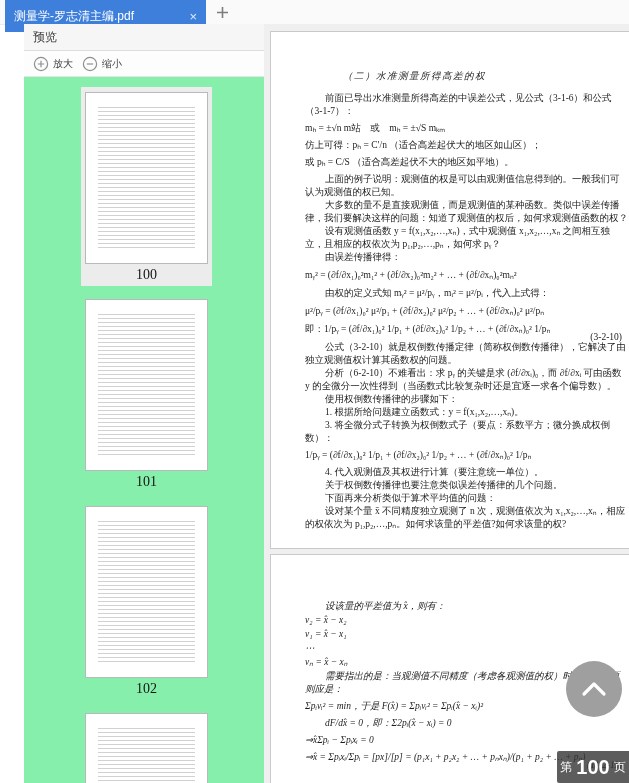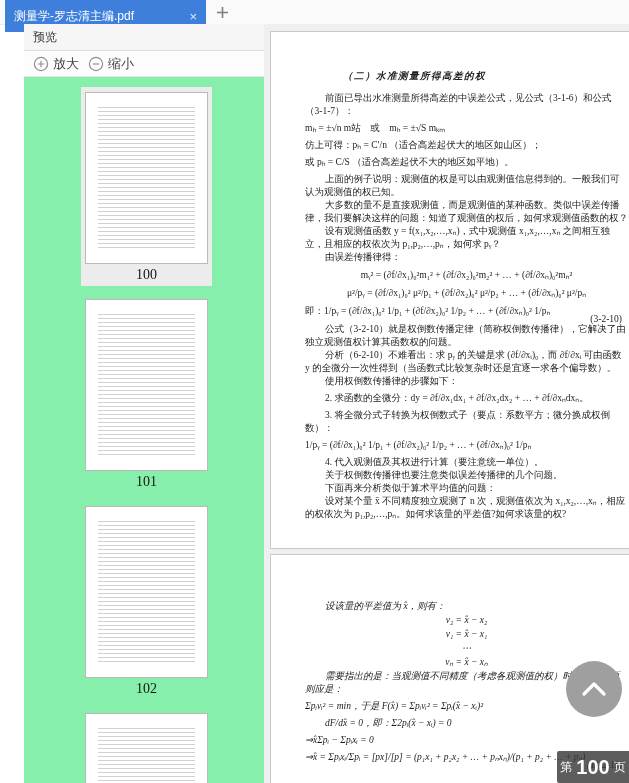--- a/index.html
+++ b/index.html
@@ -14,21 +14,21 @@
        display:flex;align-items:center;padding:16px 9px;box-sizing:border-box;cursor:default;}
   .tab-title{font-size:12px;flex:1;white-space:nowrap;overflow:hidden;}
   .tab-close{color:#dfeafc;font-size:13px;line-height:13px;margin-left:6px;}
   .newtab{position:absolute;left:209px;top:2px;width:26px;height:20px;display:flex;align-items:center;justify-content:center;}
   
   .sidebar{position:absolute;left:0;top:24px;width:263px;height:759px;background:#86efac;border-right:1px solid #a6a6a6;box-sizing:content-box;margin-left:24px;}
   .sb-header{height:26px;background:#f6f6f6;border-bottom:1px solid #dddddd;display:flex;align-items:center;padding:0 9px;}
   .sb-title{font-size:12px;color:#3a3a3a;}
   .sb-close{margin-left:auto;color:#8f8f8f;font-size:14px;line-height:14px;}
   .sb-tools{height:25px;background:#fdfdfd;border-bottom:1px solid #e6e6e6;display:flex;align-items:center;padding:0 9px;}
-  .tool{display:flex;align-items:center;gap:4px;margin-right:9px;font-size:13px;color:#3f3f3f;}
+  .tool{display:flex;align-items:center;gap:4px;margin-right:9px;font-size:10px;color:#3f3f3f;}
   
   .thumb-area{position:absolute;left:0;top:52px;right:18px;bottom:0;overflow:hidden;}
   .thumb-list{display:flex;flex-direction:column;align-items:center;padding-top:11px;}
   .thumb-item{display:flex;flex-direction:column;align-items:center;padding:5px 4px 1px;margin-bottom:8px;}
   .thumb-item.selected{background:#ececec;}
   .thumb-page{width:123px;height:172px;background:#fff;border:1px solid #b9b9b9;box-sizing:border-box;padding:14px 12px;}
   .thumb-lines{height:100%;background:repeating-linear-gradient(to bottom,#c2c2c2 0 1px,transparent 1px 4px);opacity:.75;}
   .thumb-label{font-family:"Liberation Serif",serif;font-size:14px;color:#141414;height:21px;line-height:21px;}
   
   .v-scrollbar{position:absolute;right:0;top:52px;bottom:0;width:18px;background:#f6f6f6;border-left:1px solid #e2e2e2;box-sizing:border-box;}
@@ -36,23 +36,23 @@
   .sb-piece{position:absolute;left:1px;right:1px;top:231px;height:22px;background:linear-gradient(#fdfdfd,#e2e2e2);border:1px solid #a9a9a9;border-radius:2px;box-sizing:border-box;}
   
   .main{position:absolute;left:264px;top:24px;right:0;bottom:0;background:#efefef;overflow:hidden;}
   .page{position:absolute;left:6px;width:366px;background:#fff;border:1px solid #c9c9c9;box-sizing:border-box;overflow:hidden;}
   .page1{top:7px;height:518px;}
   .page2{top:530px;height:260px;}
   .page-inner{margin:38px 0 0 34px;width:323px;font-family:"Liberation Serif",serif;
               font-size:9.5px;line-height:13px;color:#1c1c1c;}
   .page2 .page-inner{margin-top:45px;font-style:italic;}
   .line{position:relative;min-height:13px;}
-  .head{font-style:italic;font-weight:bold;margin:0 0 9px 38px;letter-spacing:1.5px;}
+  .head{font-style:italic;font-weight:normal;margin:0 0 9px 38px;letter-spacing:1.5px;}
   .p{text-indent:20px;}
-  .center{text-align:center;margin:5px 0;}
+  .center{margin:5px 0;}
   .eq{margin:5px 0;}
   .frac{margin:4px 0;}
   .tight{margin:1px 0;}
   .l-tag{position:absolute;right:6px;top:8px;}
   .l-tag:empty{display:none;}
   
   .scroll-top{position:absolute;left:566px;top:661px;width:56px;height:56px;border-radius:50%;
               background:#9f9f9f;display:flex;align-items:center;justify-content:center;}
   .page-badge{position:absolute;left:557px;top:751px;right:0;height:32px;background:rgba(52,52,52,0.8);
               color:#fff;display:flex;align-items:center;justify-content:center;gap:4px;border-radius:2px 0 0 2px;}
@@ -183,20 +183,24 @@
         <div class="line p">
           <span class="lt">由误差传播律得：</span>
           
         </div>
 
         <div class="line center">
           <span class="lt">mᵧ² = (∂f/∂x₁)₀²m₁² + (∂f/∂x₂)₀²m₂² + … + (∂f/∂xₙ)₀²mₙ²</span>
           
         </div>
 
+        <div class="line p">
+          <span class="lt">由权的定义式知 mᵧ² = μ²/pᵧ，mᵢ² = μ²/pᵢ，代入上式得：</span>
+          
+        </div>
 
         <div class="line center">
           <span class="lt">μ²/pᵧ = (∂f/∂x₁)₀² μ²/p₁ + (∂f/∂x₂)₀² μ²/p₂ + … + (∂f/∂xₙ)₀² μ²/pₙ</span>
           
         </div>
 
         <div class="line eq">
           <span class="lt">即：1/pᵧ = (∂f/∂x₁)₀² 1/p₁ + (∂f/∂x₂)₀² 1/p₂ + … + (∂f/∂xₙ)₀² 1/pₙ</span>
           <span class="l-tag">(3-2-10)</span>
         </div>
@@ -209,25 +213,25 @@
         <div class="line p">
           <span class="lt">分析（6-2-10）不难看出：求 pᵧ 的关键是求 (∂f/∂xᵢ)₀，而 ∂f/∂xᵢ 可由函数 y 的全微分一次性得到（当函数式比较复杂时还是宜逐一求各个偏导数）。</span>
           
         </div>
 
         <div class="line p">
           <span class="lt">使用权倒数传播律的步骤如下：</span>
           
         </div>
 
-
-        <div class="line p frac">
-          <span class="lt">2. 求函数的全微分：dy = ∂f/∂x₁dx₁ + ∂f/∂x₂dx₂ + … + ∂f/∂xₙdxₙ。</span>
-          
-        </div>
+        <div class="line p">
+          <span class="lt">1. 根据所给问题建立函数式：y = f(x₁,x₂,…,xₙ)。</span>
+          
+        </div>
+
 
         <div class="line p">
           <span class="lt">3. 将全微分式子转换为权倒数式子（要点：系数平方；微分换成权倒数）：</span>
           
         </div>
 
         <div class="line pn frac">
           <span class="lt">1/pᵧ = (∂f/∂x₁)₀² 1/p₁ + (∂f/∂x₂)₀² 1/p₂ + … + (∂f/∂xₙ)₀² 1/pₙ</span>
           
         </div>

